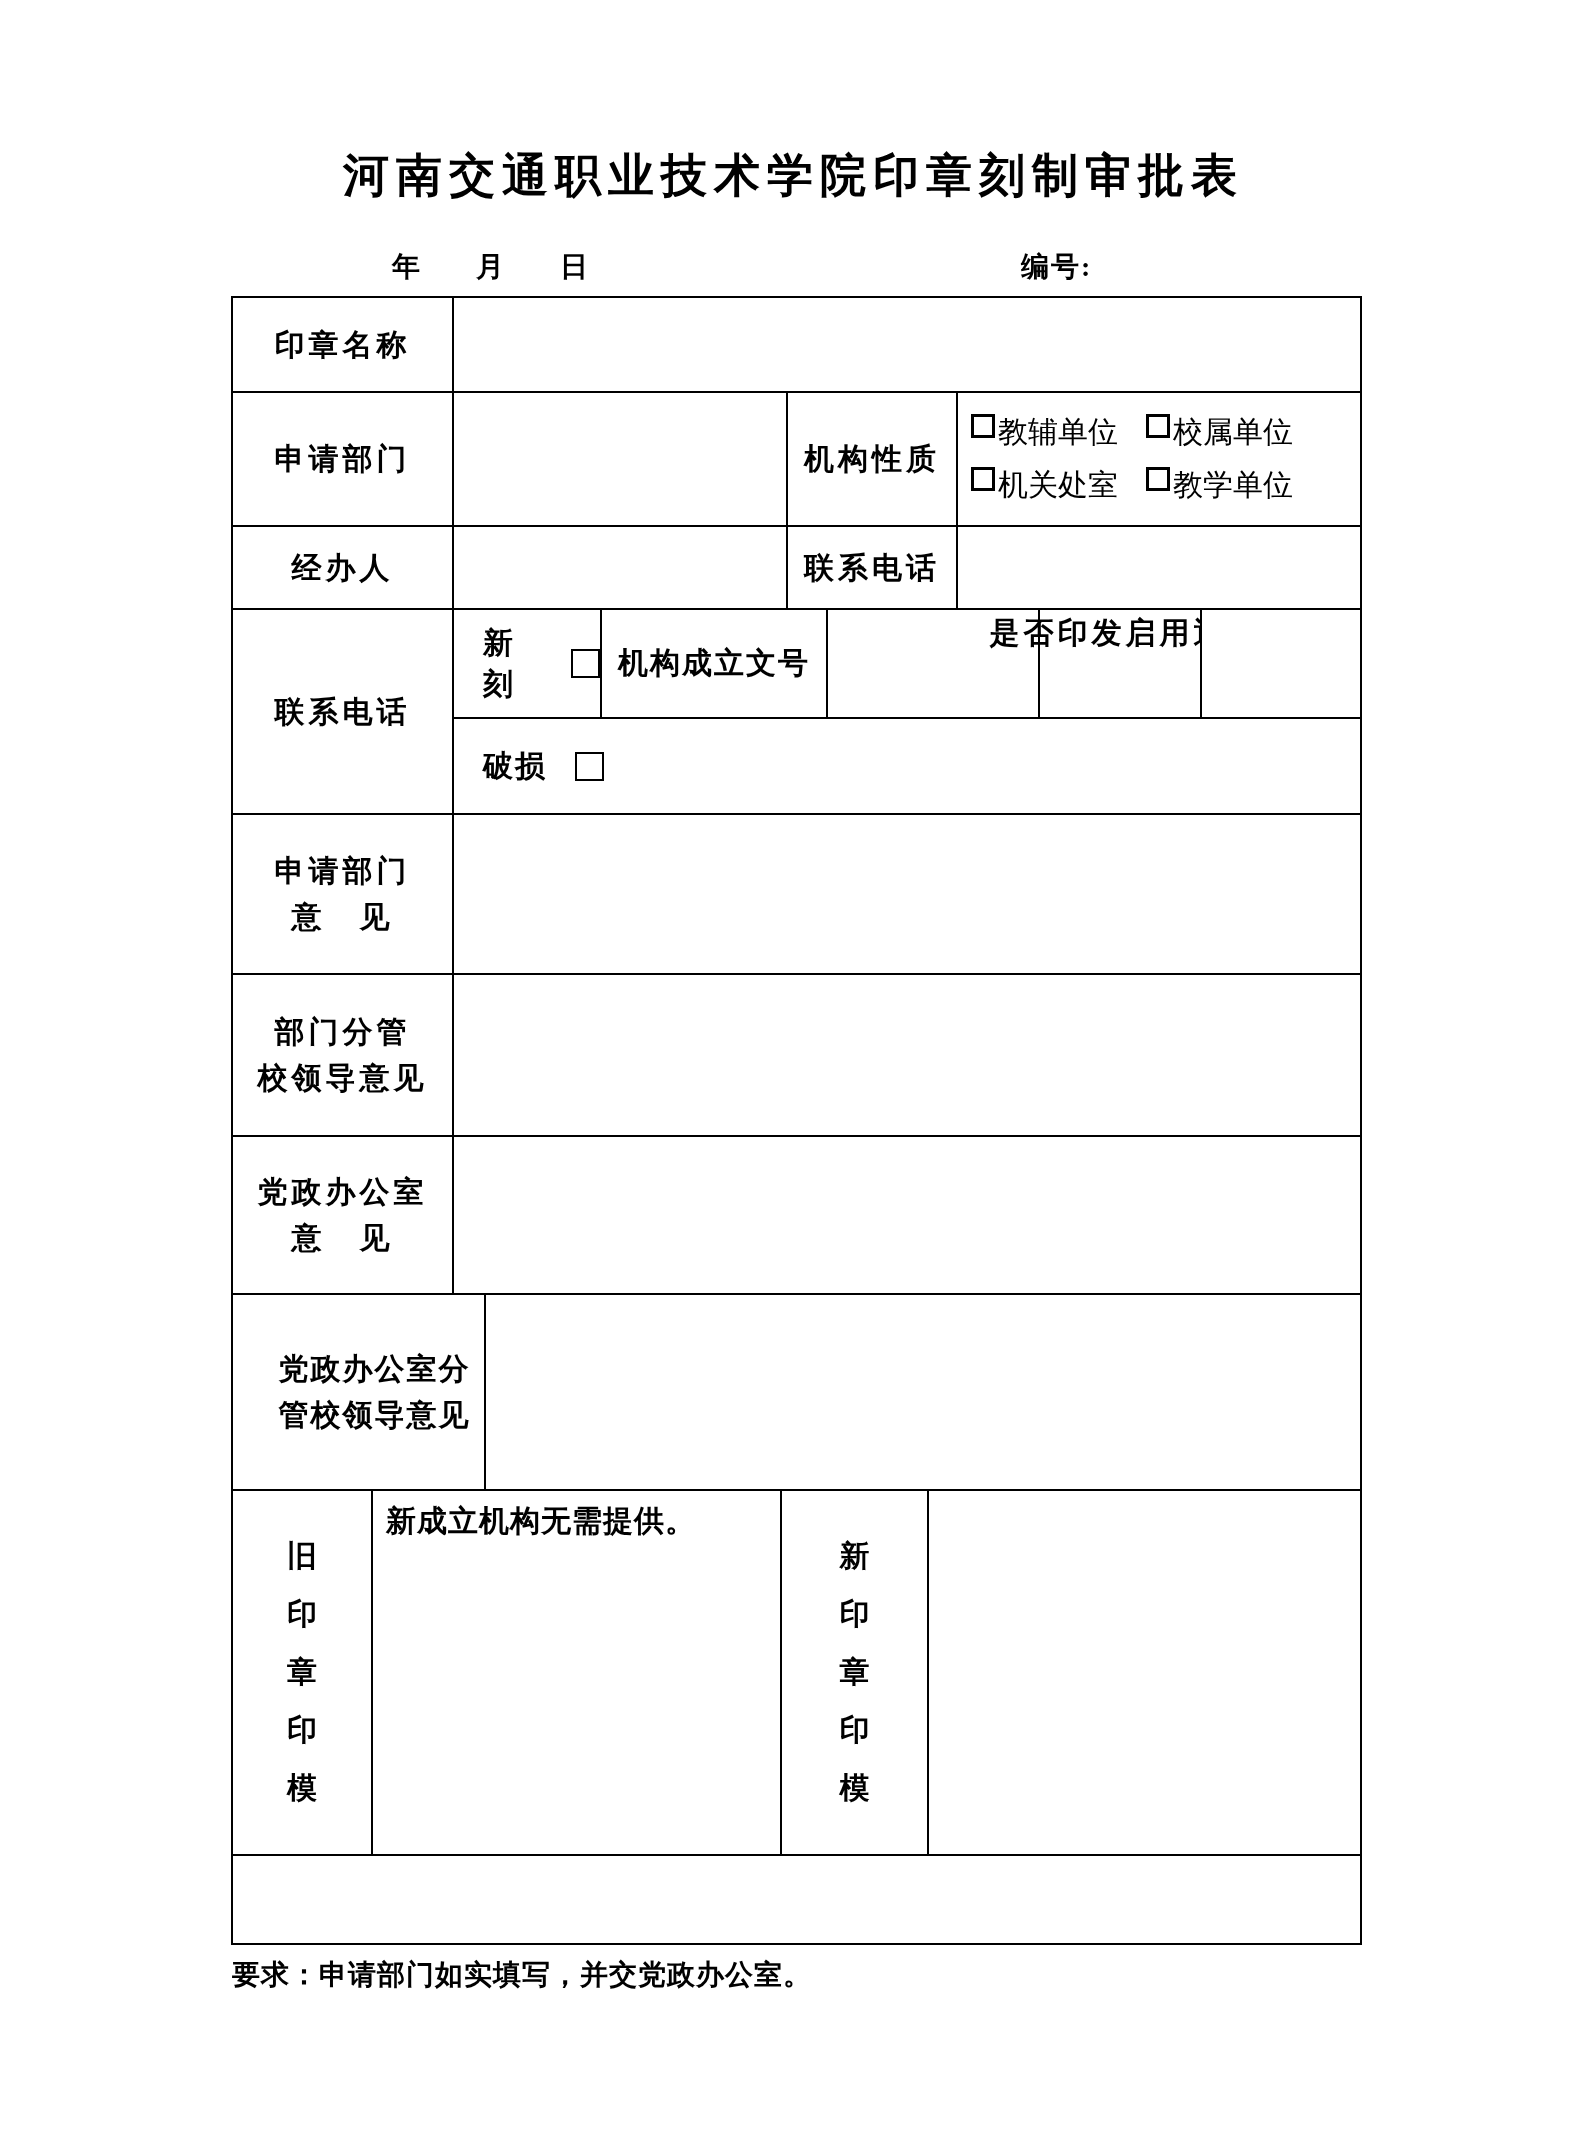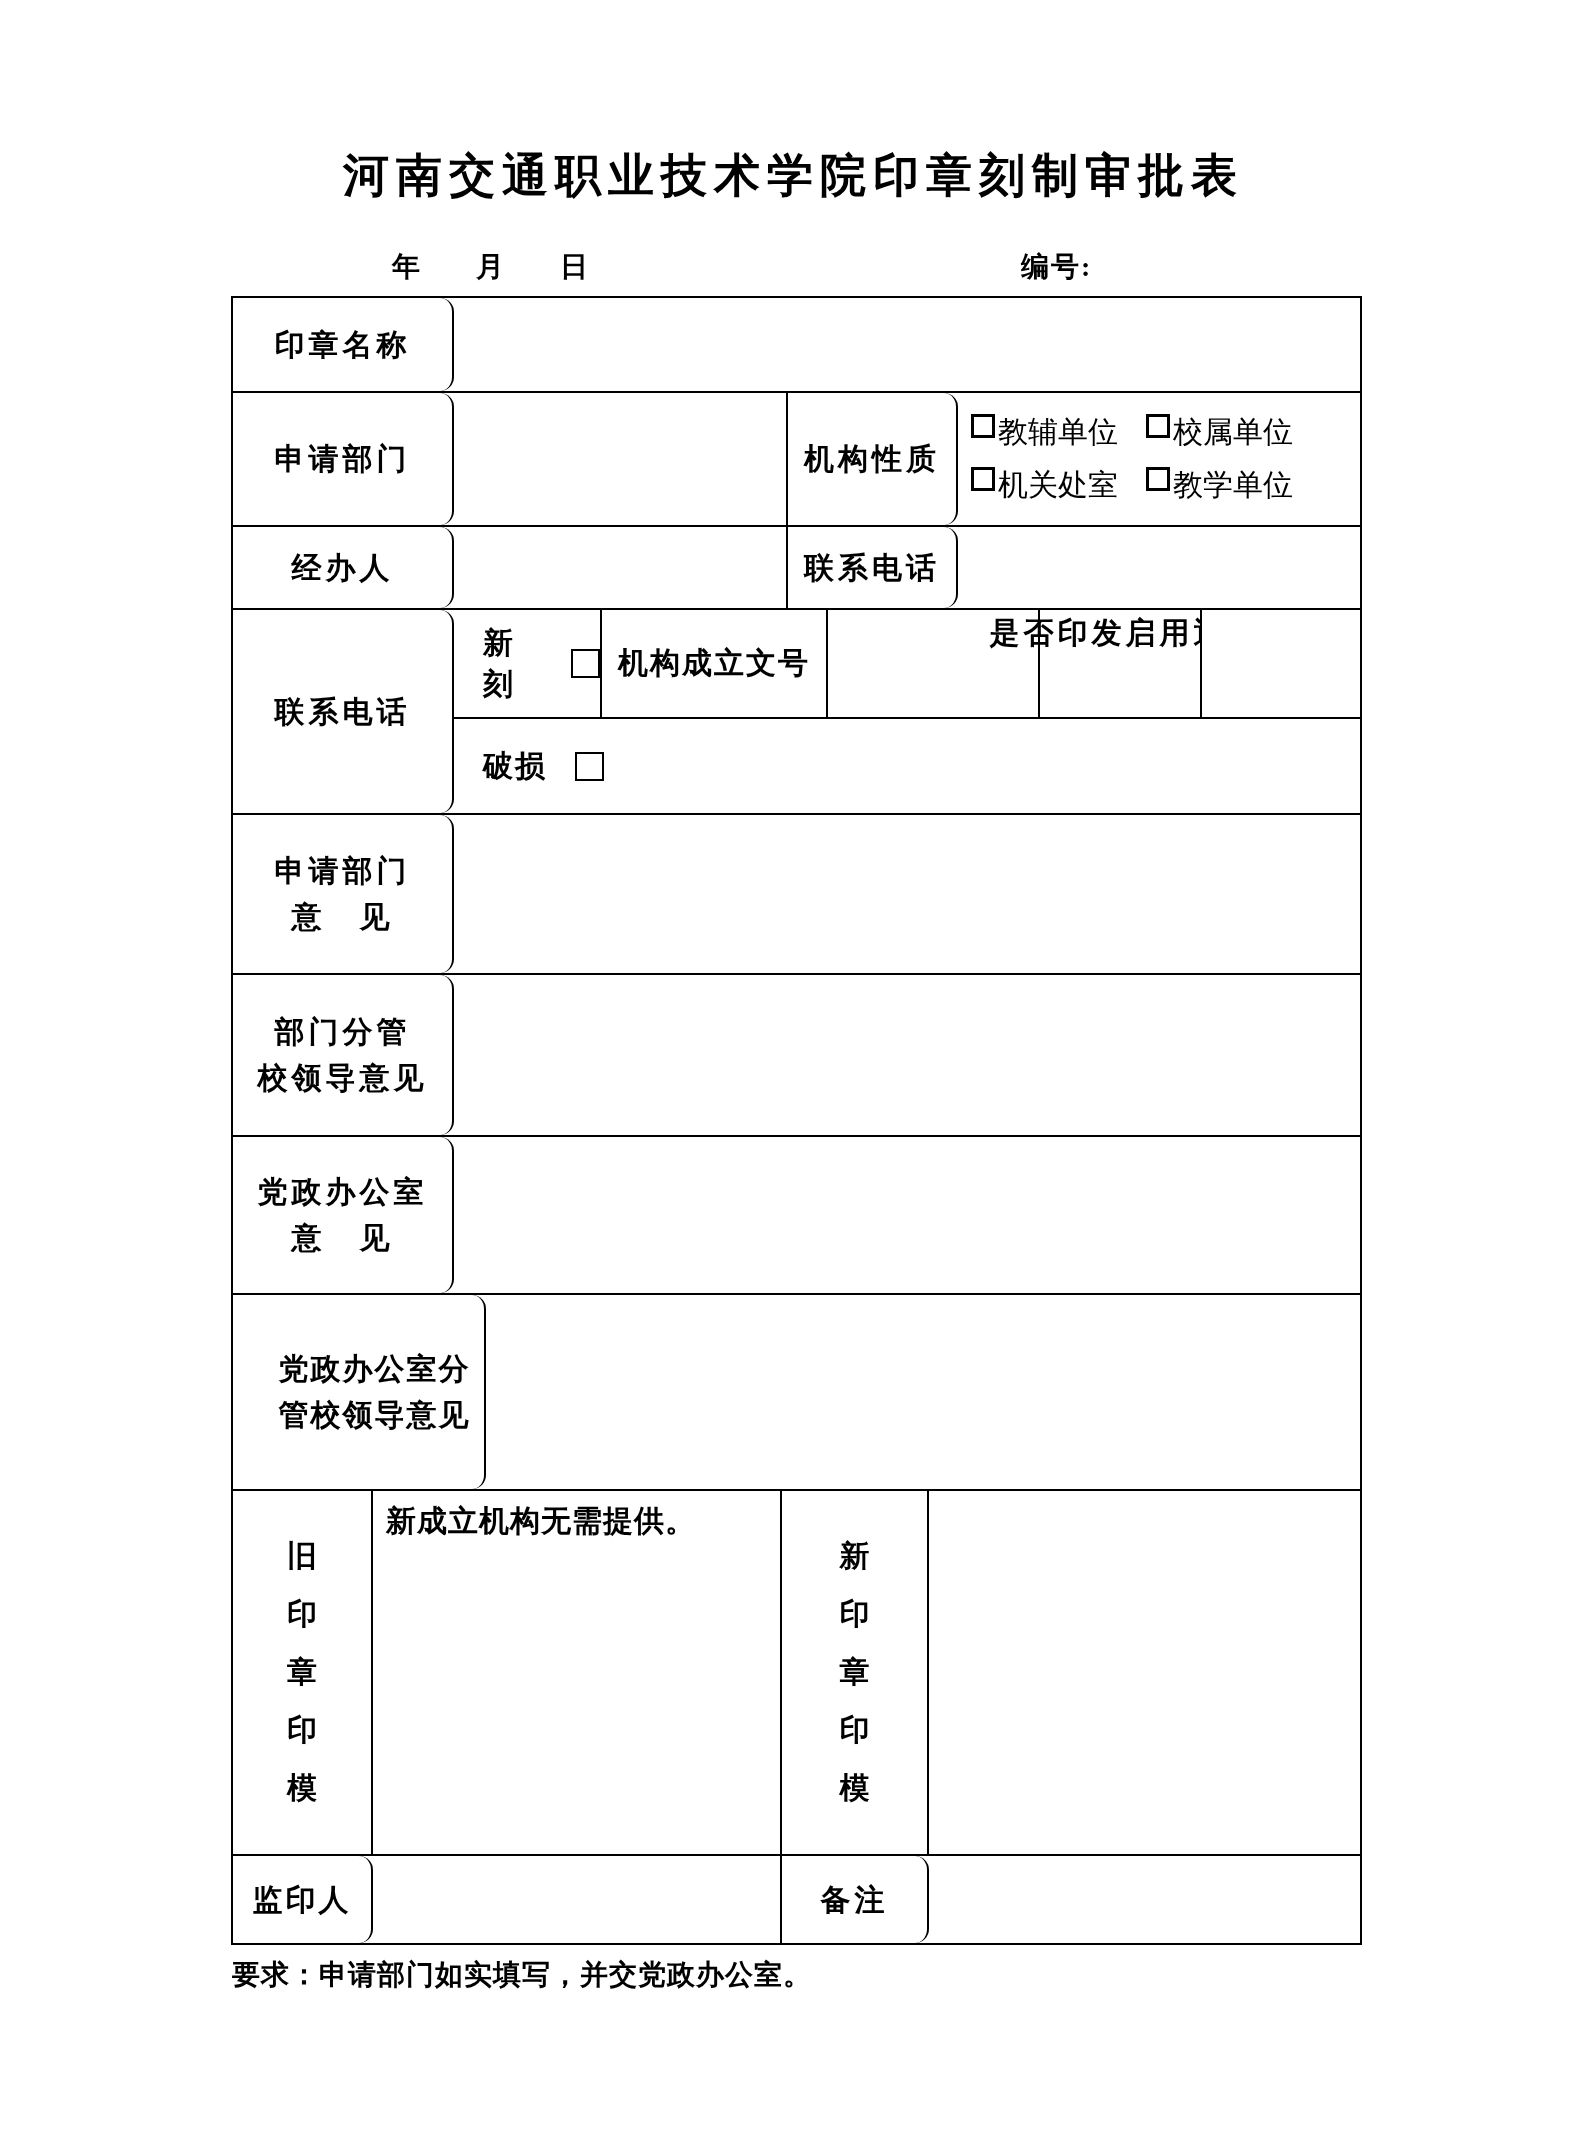--- a/index.html
+++ b/index.html
@@ -28,21 +28,20 @@
     font-size:30px;
   }
   .trow{display:flex;border-bottom:2px solid #000;box-sizing:border-box;flex-shrink:0;}
   .trow.last{border-bottom:none;flex:1;}
   .cell{box-sizing:border-box;border-right:2px solid #000;position:relative;}
   .cell.last{border-right:none;}
   .label-cell{
     display:flex;flex-direction:column;align-items:center;justify-content:center;
     font-weight:bold;letter-spacing:4px;line-height:46px;text-align:center;
     white-space:nowrap;
-    border-radius:14px;
   }
   .value-cell{background:#fff;}
   .sub-col{display:flex;flex-direction:column;box-sizing:border-box;}
   .sub-row-a{display:flex;border-bottom:2px solid #000;box-sizing:border-box;height:109px;flex-shrink:0;}
   .sub-row-b{display:flex;align-items:center;flex:1;box-sizing:border-box;}
   .chk-bold{
     display:inline-block;width:18px;height:18px;border:3px solid #000;
     box-sizing:content-box;flex-shrink:0;margin-right:3px;position:relative;top:2px;
   }
   .chk-thin{
@@ -209,26 +208,16 @@
     <div class="cell vertical-label" style="width:147px;">
       <span>新</span>
       <span>印</span>
       <span>章</span>
       <span>印</span>
       <span>模</span>
     </div>
     <div class="cell last value-cell" style="flex:1;"></div>
   </div>
 
-  <div class="trow last">
-    <div class="cell label-cell" style="width:140px;letter-spacing:3px;">
-      <span>监印人</span>
-    </div>
-    <div class="cell value-cell" style="width:409px;"></div>
-    <div class="cell label-cell" style="width:147px;">
-      <span>备注</span>
-    </div>
-    <div class="cell last value-cell" style="flex:1;"></div>
-  </div>
 
 </div>
 
 <div class="footer-note">要求：申请部门如实填写，并交党政办公室。</div>
 
 </body></html>

